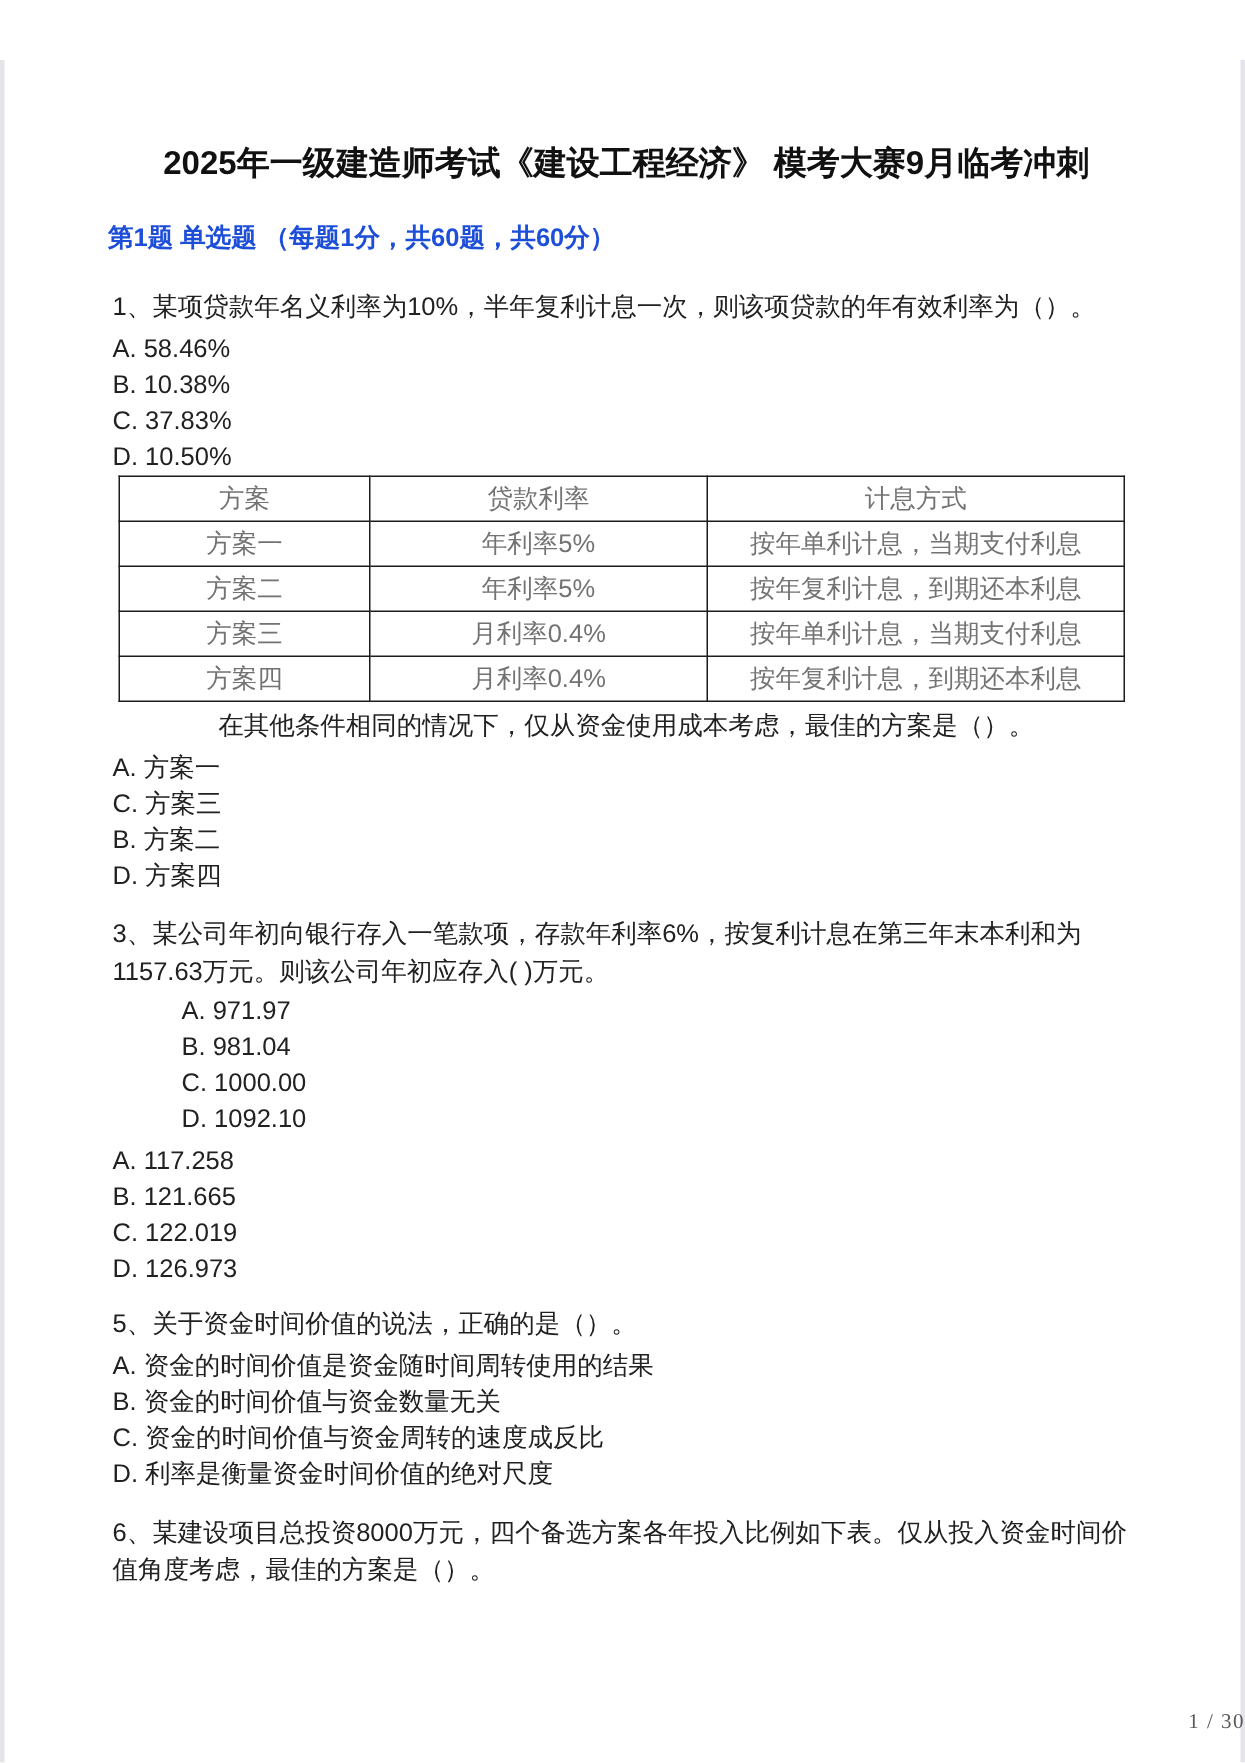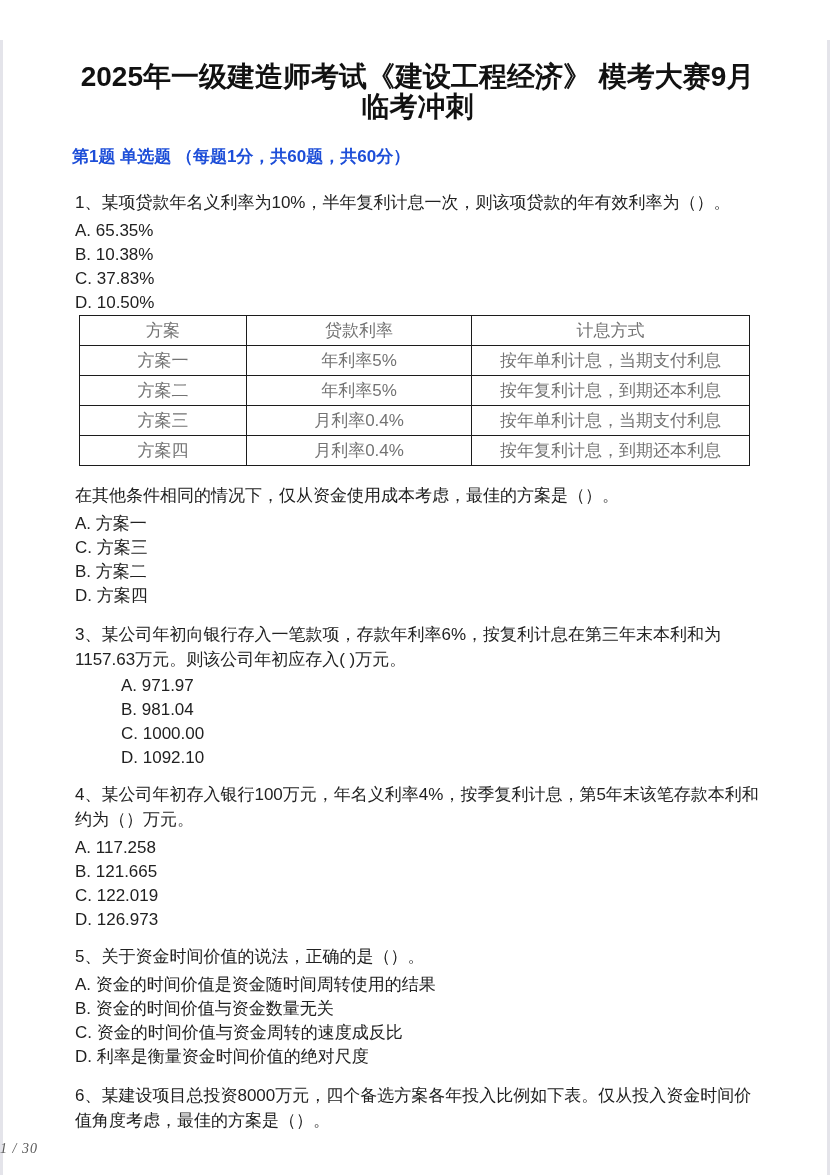--- a/index.html
+++ b/index.html
@@ -14,37 +14,37 @@
   .edge-strip {
     position: absolute; top: 40px; bottom: 0; width: 3px;
     background: #e4e4ea;
   }
   .edge-strip.left  { left: 0; }
   .edge-strip.right { right: 0; }
 
   .content { padding: 0 70px 0 75px; }
 
   .doc-title {
-    margin: 0; padding-top: 62px;
-    font-size: 28px; line-height: 30px;
+    margin: 0; padding-top: 94px;
+    font-size: 22px; line-height: 30px;
     font-weight: bold; text-align: center;
     color: #111;
   }
   .section-header {
     margin-top: 24px;
     font-size: 17px; line-height: 22px;
     font-weight: bold; color: #1d4ed8;
     margin-left: -3px;
   }
   .stem   { margin: 0; font-size: 17px; line-height: 25px; }
   .options{ }
   .option { font-size: 17px; line-height: 24px; }
 
   .mt22 { margin-top: 22px; }
-  .mt17 { margin-top: 17px; }
+  .mt17 { margin-top: 3px; text-align: center; }
   .mt14 { margin-top: 14px; }
   .mt12 { margin-top: 12px; }
   .mt4  { margin-top: 4px; }
   .mt2  { margin-top: 2px; margin-left: 46px; }
 
   table.scheme {
     border-collapse: collapse;
     table-layout: fixed;
     width: 670px;
     margin-left: 4px;
@@ -57,43 +57,42 @@
     height: 29px;
     padding: 0;
     color: #737373;
   }
   .col-plan   { width: 167px; }
   .col-rate   { width: 225px; }
   .col-method { width: 278px; }
 
   .page-footer {
     position: absolute; top: 1141px; left: 0; width: 100%;
-    text-align: left;
+    text-align: right;
     font-family: "Liberation Serif", serif;
     font-size: 14px; color: #595959;
     letter-spacing: 1px;
-    font-style: italic;
   }
 </style>
 </head>
 <body>
 
 <div class="edge-strip left"></div>
 <div class="edge-strip right"></div>
 
 <div class="content">
 
   <h1 class="doc-title">2025年一级建造师考试《建设工程经济》 模考大赛9月临考冲刺</h1>
 
   <div class="section-header">第1题 单选题 （每题1分，共60题，共60分）</div>
 
   <div>
     <p class="stem mt22">1、某项贷款年名义利率为10%，半年复利计息一次，则该项贷款的年有效利率为（）。</p>
     <div class="options mt4">
-      <div class="option">A. 65.35%</div>
+      <div class="option">A. 58.46%</div>
       <div class="option">B. 10.38%</div>
       <div class="option">C. 37.83%</div>
       <div class="option">D. 10.50%</div>
     </div>
   </div>
 
   <div>
     <table class="scheme">
       <colgroup>
           <col class="col-plan">
@@ -143,21 +142,20 @@
     <p class="stem mt14">3、某公司年初向银行存入一笔款项，存款年利率6%，按复利计息在第三年末本利和为1157.63万元。则该公司年初应存入( )万元。</p>
     <div class="options mt2">
       <div class="option">A. 971.97</div>
       <div class="option">B. 981.04</div>
       <div class="option">C. 1000.00</div>
       <div class="option">D. 1092.10</div>
     </div>
   </div>
 
   <div>
-    <p class="stem mt12">4、某公司年初存入银行100万元，年名义利率4%，按季复利计息，第5年末该笔存款本利和约为（）万元。</p>
     <div class="options mt4">
       <div class="option">A. 117.258</div>
       <div class="option">B. 121.665</div>
       <div class="option">C. 122.019</div>
       <div class="option">D. 126.973</div>
     </div>
   </div>
 
   <div>
     <p class="stem mt12">5、关于资金时间价值的说法，正确的是（）。</p>

